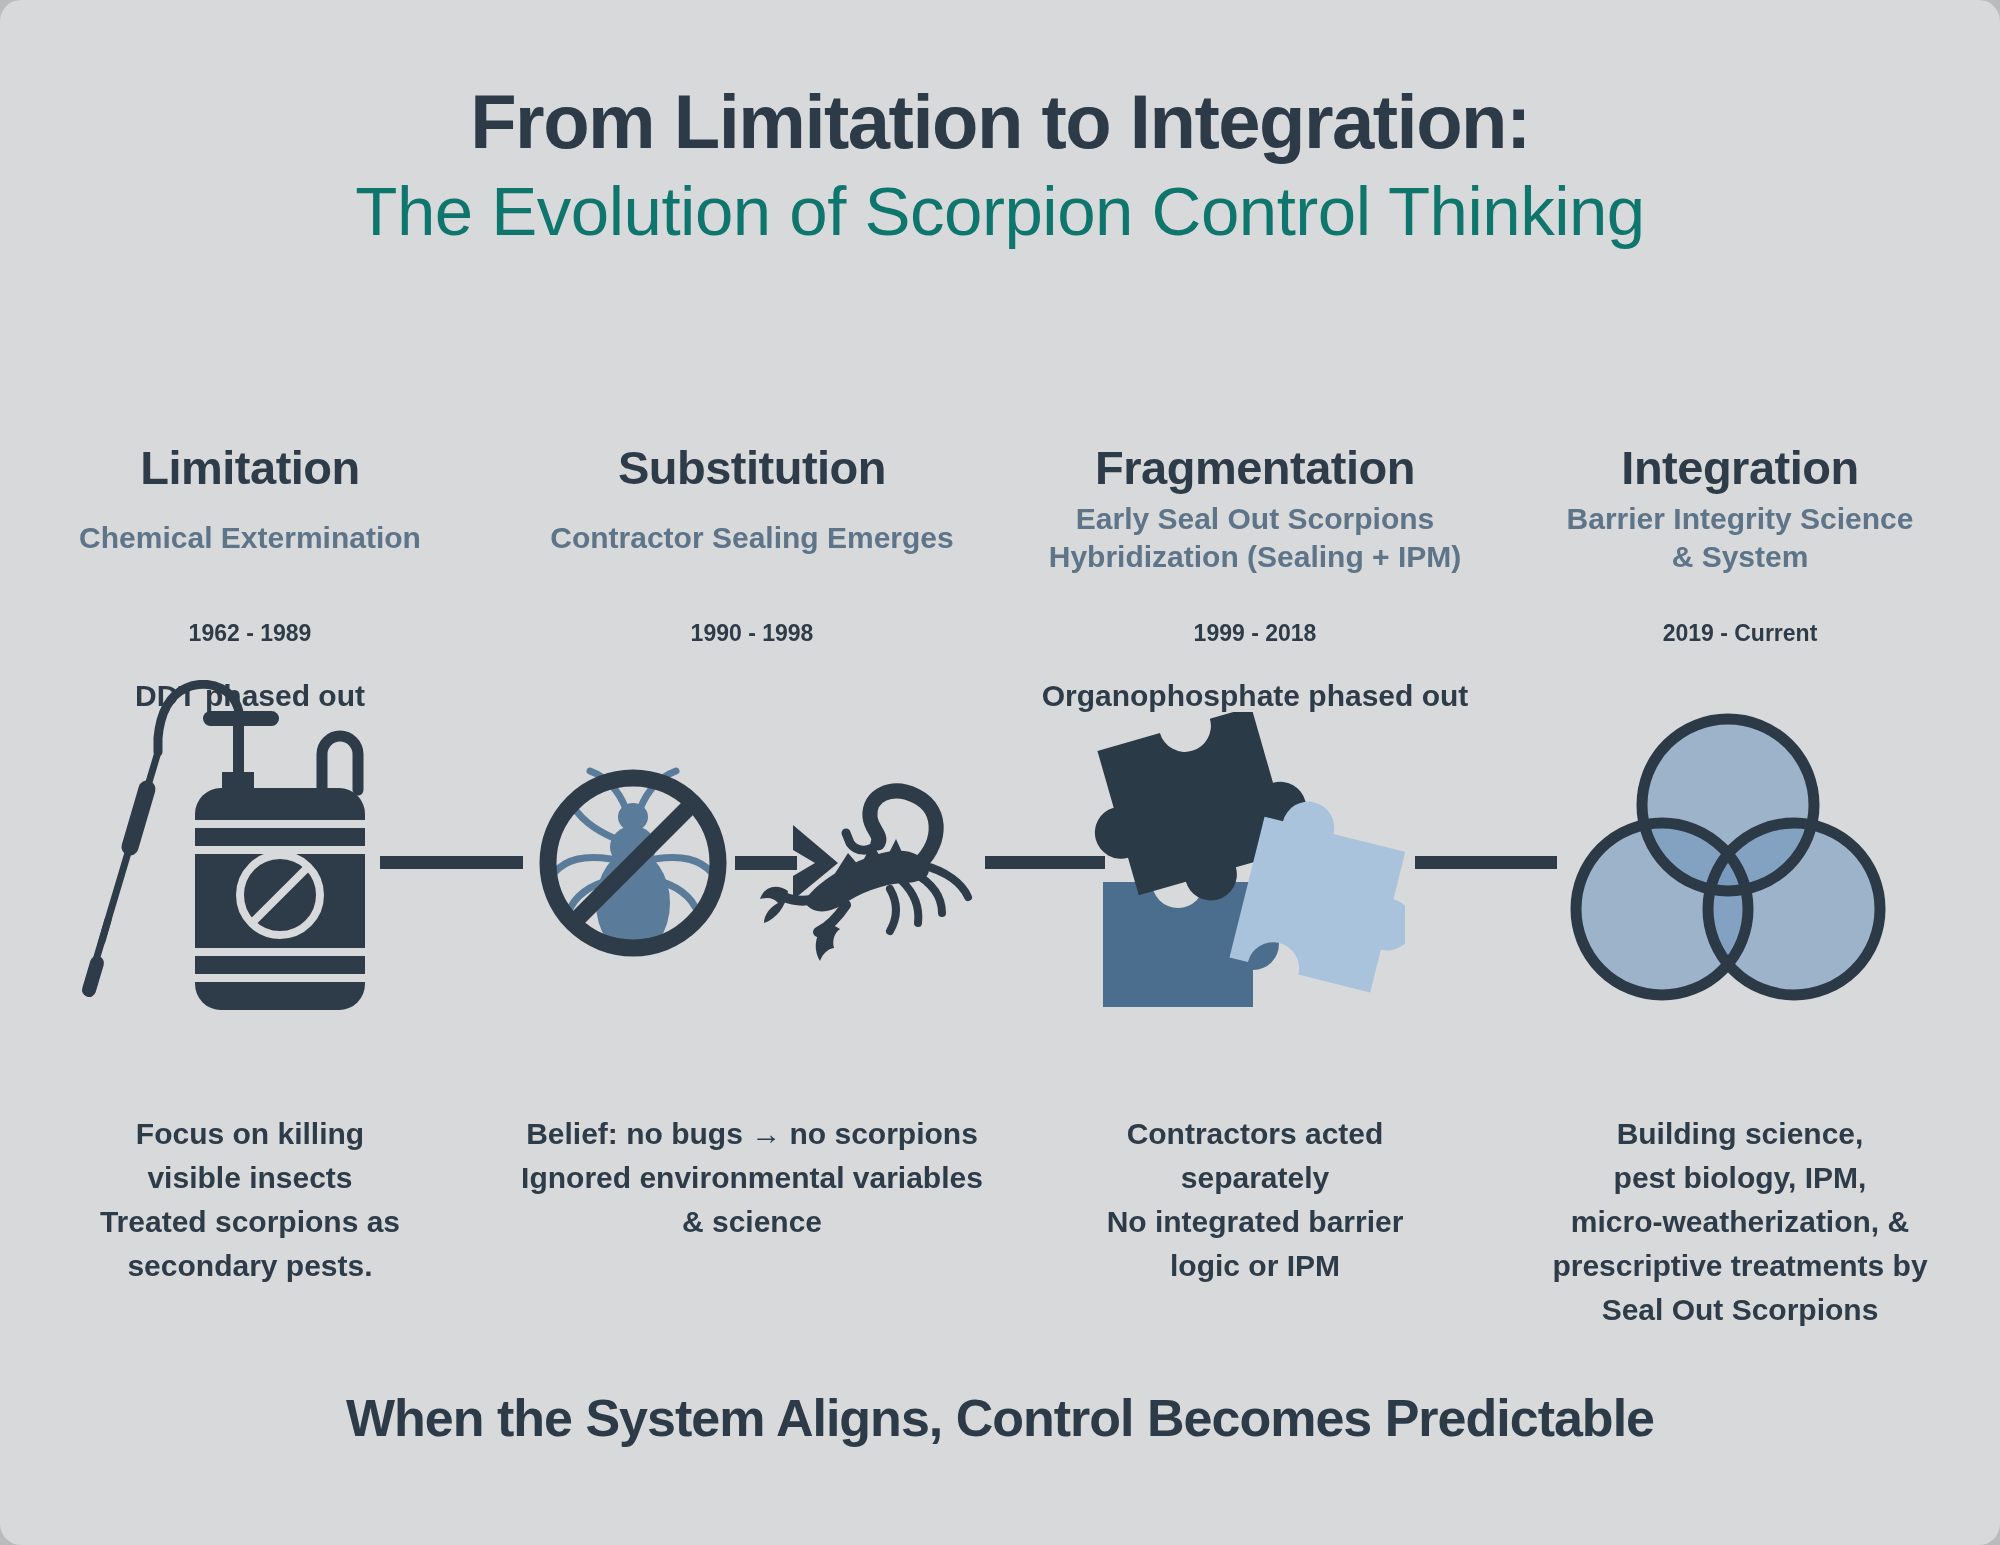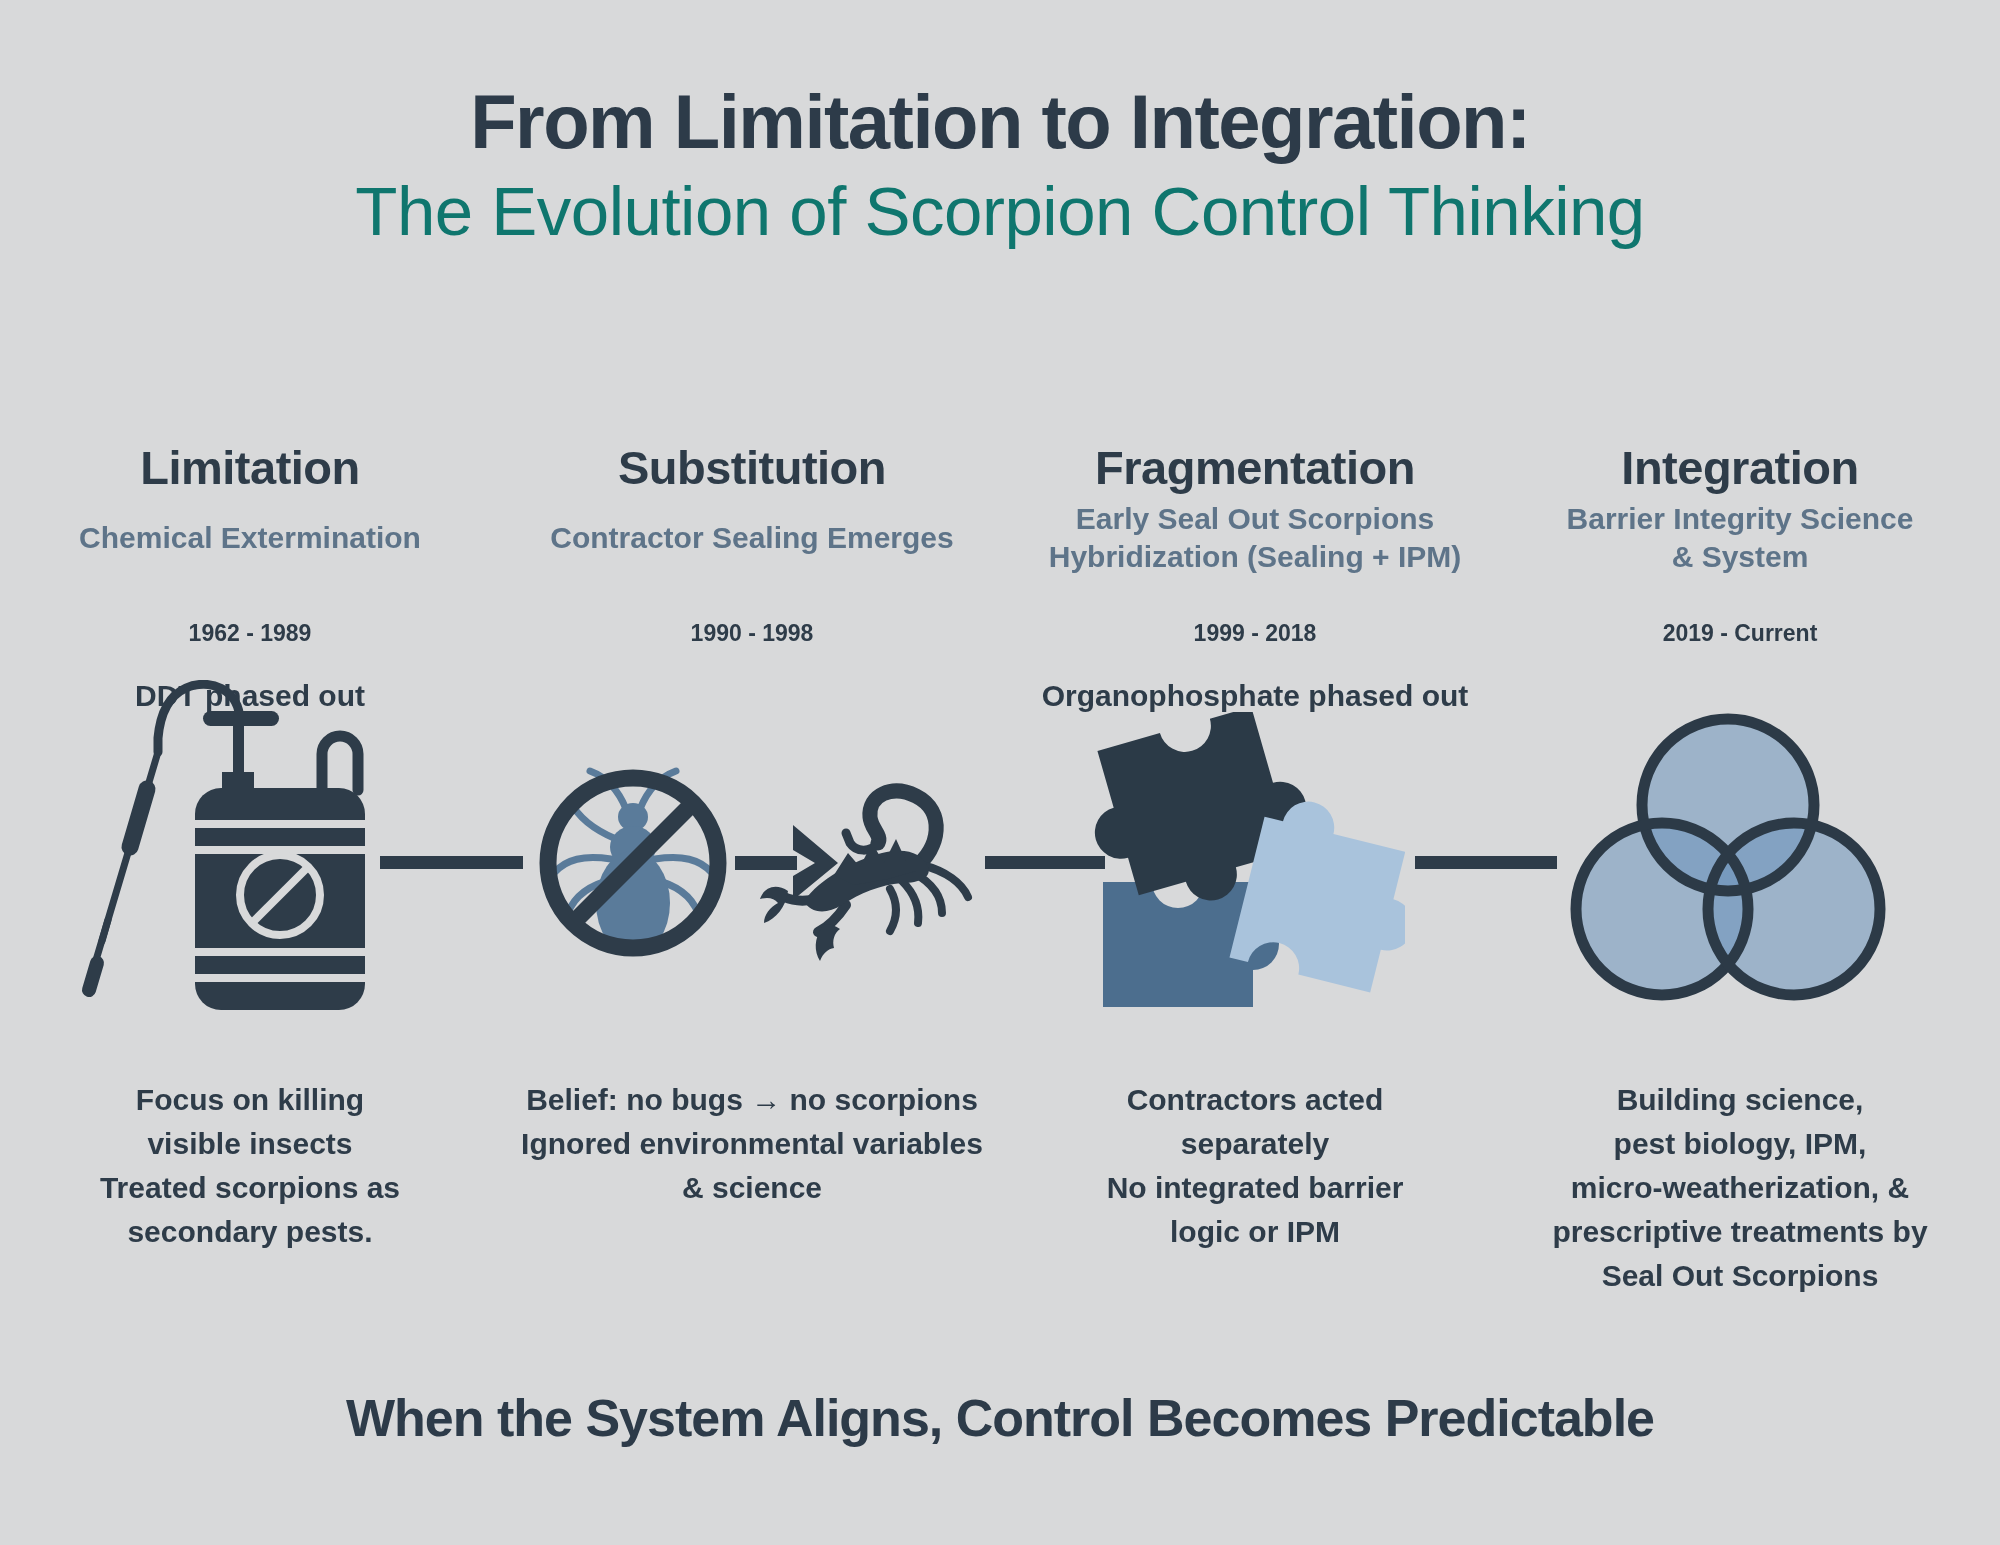--- a/index.html
+++ b/index.html
@@ -1,20 +1,21 @@
 <!DOCTYPE html>
 <html><head>
 <meta charset="utf-8">
 <style>
   html,body { margin:0; padding:0; background:#b9bbbd; }
   #canvas {
     position:relative; width:2000px; height:1545px;
     background:#d8d9da; overflow:hidden;
     font-family:"Liberation Sans", sans-serif; color:#2e3c49;
     margin:0 auto;
+    border-radius:21px;
   }
   .title {
     position:absolute; top:78px; left:0; width:100%;
     text-align:center; font-size:76px; font-weight:800; letter-spacing:-1.5px;
     color:#2d3b49;
   }
   .subtitle {
     position:absolute; top:172px; left:0; width:100%;
     text-align:center; font-size:69px; font-weight:400; letter-spacing:-0.5px;
     color:#0f766e;
@@ -32,21 +33,21 @@
   }
   .col-period {
     position:absolute; top:196px; left:0; width:100%;
     text-align:center; font-size:23px; font-weight:800;margin-top:24px;
   }
   .col-phase {
     position:absolute; top:240px; left:0; width:100%;
     text-align:center; font-size:30px; font-weight:700;margin-top:39px;
   }
   .col-desc {
-    position:absolute; top:678px; left:0; width:100%;
+    position:absolute; top:712px; left:0; width:100%;
     text-align:center; font-size:30px; font-weight:700;
     line-height:44px; white-space:pre-line;
   }
   #col-1 { left:15px; }
   #col-2 { left:517px; }
   #col-3 { left:1020px; }
   #col-4 { left:1505px; }
   .connector { position:absolute; top:856px; height:13px; background:#2e3c49; }
   #connector-1 { left:380px;  width:143px; }
   #connector-2 { left:985px;  width:120px; }

